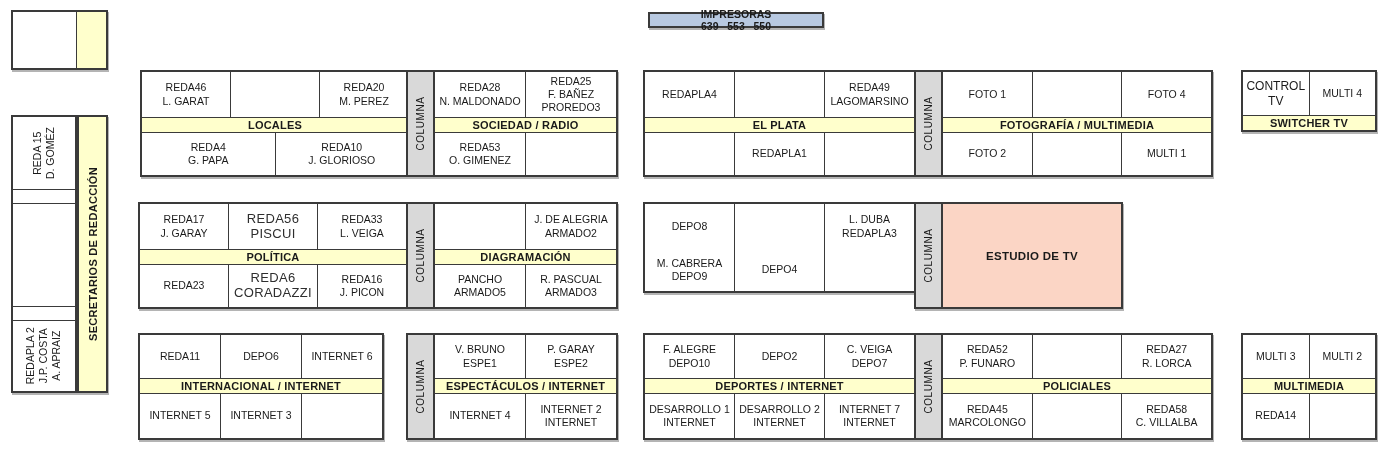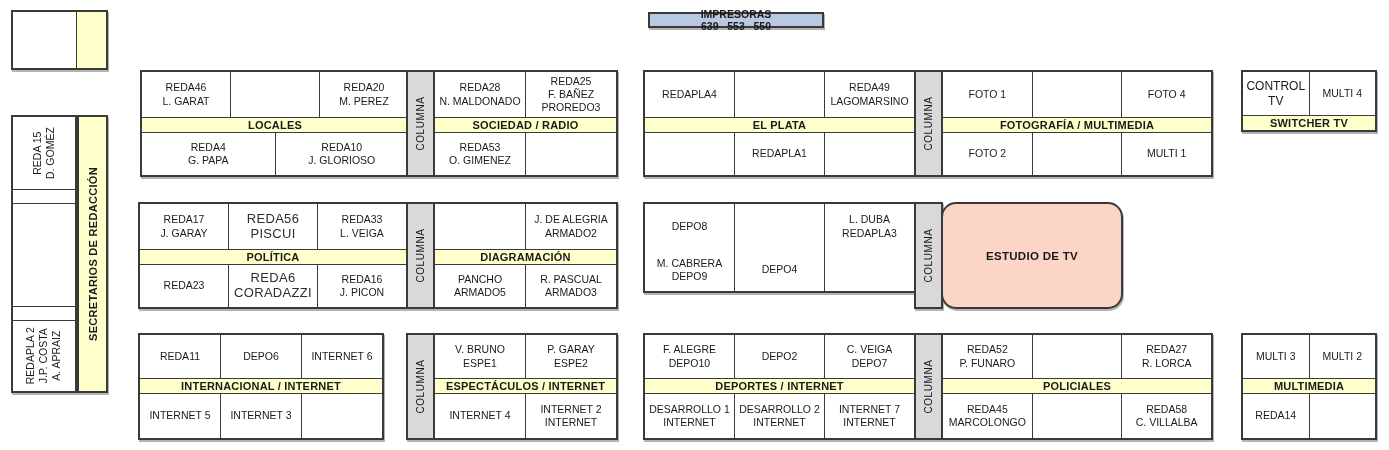--- a/index.html
+++ b/index.html
@@ -42,21 +42,21 @@
   #secretarios .vrot{font-weight:bold;font-size:11px;letter-spacing:.3px;}
   
   #corner-box{left:11px;top:10px;width:97px;height:60px;display:flex;}
   #corner-box .white-part{flex:1;}
   #corner-box .yellow-part{width:29px;border-left:1px solid #3a3a3a;background:#ffffcc;}
   #impresoras{left:648px;top:12px;width:176px;height:16px;background:#b8c9e1;
               display:flex;flex-direction:column;align-items:center;justify-content:center;}
   #impresoras .t{font-weight:bold;font-size:10.5px;line-height:12px;}
   #impresoras .n{font-weight:bold;font-size:10.5px;line-height:12px;white-space:pre;}
   #estudio{left:941px;top:202px;width:182px;height:107px;background:#fbd5c5;
-           display:flex;align-items:center;justify-content:center;font-weight:bold;font-size:11.5px;letter-spacing:.3px;border-radius:15px;}
+           display:flex;align-items:center;justify-content:center;font-weight:bold;font-size:11.5px;letter-spacing:.3px;}
 </style>
 </head>
 <body>
 
 <div id="canvas">
 
   <div class="box" id="corner-box">
     <div class="white-part"></div>
     <div class="yellow-part"></div>
   </div>

